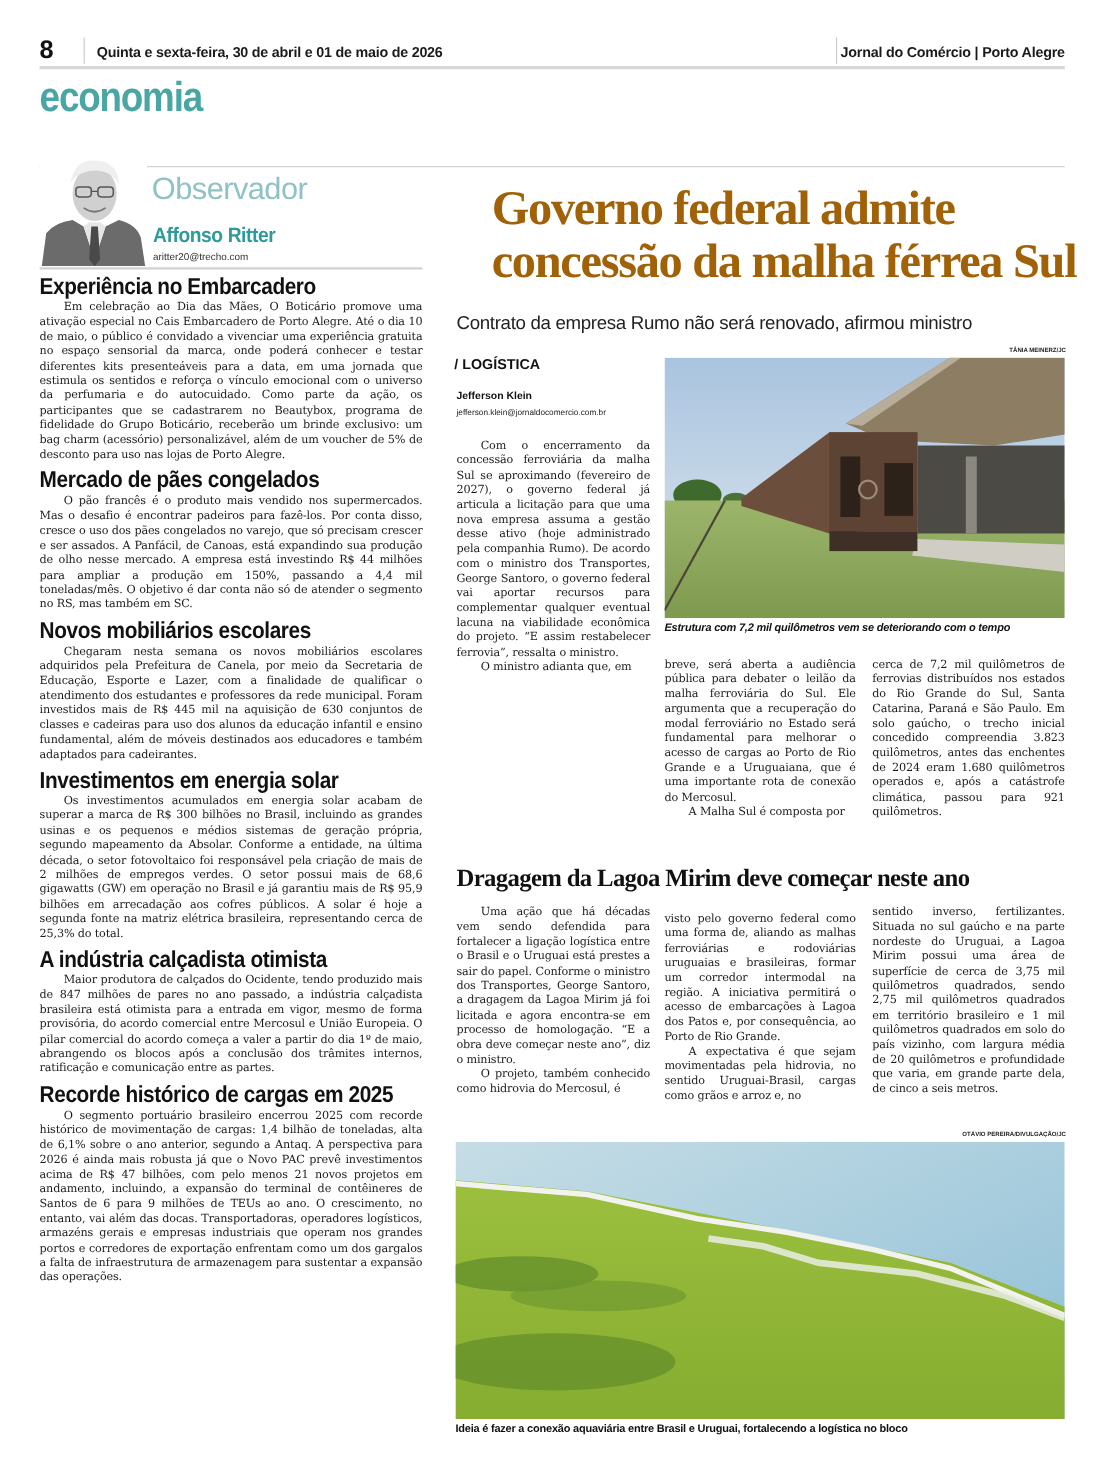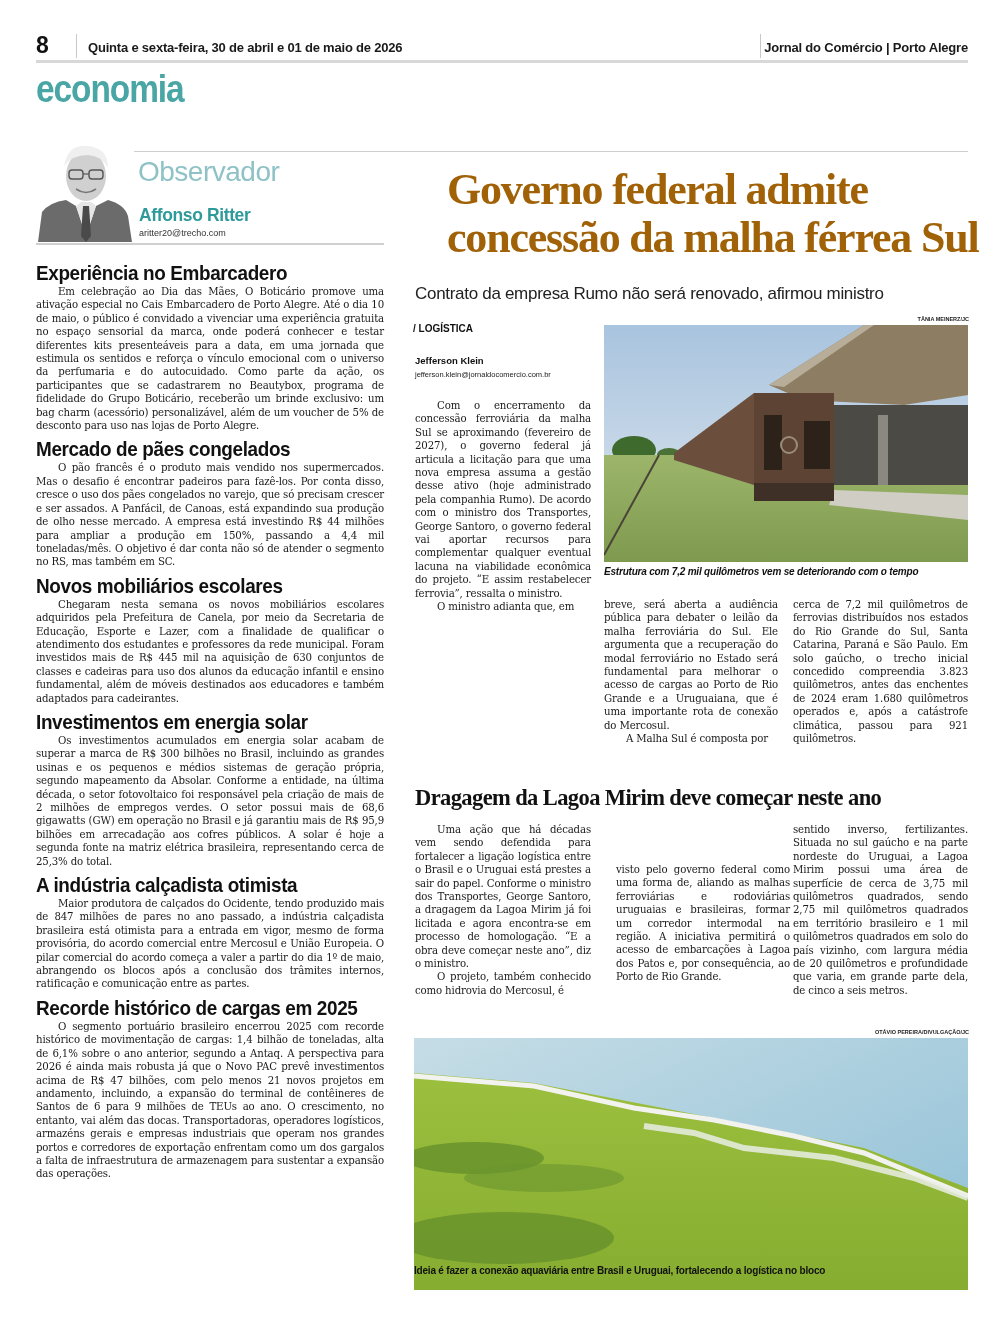--- a/index.html
+++ b/index.html
@@ -18,44 +18,44 @@
 
   .col-top-rule { position: absolute; left: 36px; top: 151px; width: 932px; height: 1px; background: #cfcfcf; }
 
   
   .obs-photo { position: absolute; left: 36px; top: 140px; width: 98px; height: 102px; overflow: hidden; }
   .obs-title { position: absolute; left: 138px; top: 156px; font-family: "Liberation Sans", sans-serif; font-size: 28px; color: #8fc2c6; letter-spacing: -0.5px; }
   .obs-author { position: absolute; left: 139px; top: 204px; font-family: "Liberation Sans", sans-serif; font-size: 19px; font-weight: bold; color: #2f9a9a; letter-spacing: -0.4px; transform: scaleX(0.92); transform-origin: left top; }
   .obs-email { position: absolute; left: 139px; top: 228px; font-family: "Liberation Sans", sans-serif; font-size: 9px; color: #333; }
   .obs-rule { position: absolute; left: 36px; top: 243px; width: 348px; height: 2px; background: #d0d0d0; }
 
-  .notes { position: absolute; left: 36px; top: 256px; width: 348px; }
+  .notes { position: absolute; left: 36px; top: 244px; width: 348px; }
   .note-h { font-family: "Liberation Sans", sans-serif; font-weight: bold; font-size: 21px; color: #111; letter-spacing: -0.4px; line-height: 25px; margin-top: 4px; white-space: nowrap; transform: scaleX(0.9); transform-origin: left top; }
   .note-p { font-size: 10.2px; line-height: 13.4px; text-align: justify; text-indent: 22px; letter-spacing: -0.15px; hyphens: auto; }
 
   
   .headline { position: absolute; left: 415px; top: 166px; width: 560px; font-family: "Liberation Serif", serif; font-weight: bold; font-size: 44px; line-height: 48px; color: #a16207; letter-spacing: -1.2px; margin-left: 32px; }
   .subhead { position: absolute; left: 415px; top: 284px; font-family: "Liberation Sans", sans-serif; font-size: 17px; color: #222; letter-spacing: -0.3px; }
-  .tag { position: absolute; left: 413px; top: 323px; font-family: "Liberation Sans", sans-serif; font-size: 10px; font-weight: bold; color: #111; }
+  .tag { position: absolute; left: 413px; top: 323px; font-family: "Liberation Sans", sans-serif; font-size: 13px; font-weight: bold; color: #111; }
   .byline { position: absolute; left: 415px; top: 355px; font-family: "Liberation Sans", sans-serif; font-size: 9.5px; font-weight: bold; color: #111; }
   .byline-email { position: absolute; left: 415px; top: 370px; font-family: "Liberation Sans", sans-serif; font-size: 7.5px; color: #222; }
 
   .photo1-credit { position: absolute; right: 34px; top: 316px; font-family: "Liberation Sans", sans-serif; font-size: 5.5px; font-weight: bold; color: #222; }
   .photo1 { position: absolute; left: 604px; top: 325px; width: 364px; height: 237px; overflow: hidden; }
   .photo1-caption { position: absolute; left: 604px; top: 566px; font-family: "Liberation Sans", sans-serif; font-size: 10px; font-weight: bold; color: #111; letter-spacing: -0.2px; font-style: italic; }
 
   .col { position: absolute; font-size: 10.2px; line-height: 13.4px; text-align: justify; letter-spacing: -0.15px; }
   .col p { text-indent: 22px; }
   .col p.cont { text-indent: 0; }
 
   .headline2 { position: absolute; left: 415px; top: 785px; font-family: "Liberation Serif", serif; font-weight: bold; font-size: 22.5px; color: #111; letter-spacing: -0.6px; }
 
   .photo2-credit { position: absolute; right: 34px; top: 1029px; font-family: "Liberation Sans", sans-serif; font-size: 5.5px; font-weight: bold; color: #222; }
   .photo2 { position: absolute; left: 414px; top: 1038px; width: 554px; height: 252px; overflow: hidden; }
-  .photo2-caption { position: absolute; left: 414px; top: 1265px; font-family: "Liberation Sans", sans-serif; font-size: 10px; font-weight: bold; color: #111; letter-spacing: -0.2px; }
+  .photo2-caption { position: absolute; left: 414px; top: 1294px; font-family: "Liberation Sans", sans-serif; font-size: 10px; font-weight: bold; color: #111; letter-spacing: -0.2px; }
 </style>
 </head>
 <body>
 
 <div class="header">
   <span class="page-num">8</span>
   <span class="hdr-sep1"></span>
   <span class="hdr-date">Quinta e sexta-feira, 30 de abril e 01 de maio de 2026</span>
   <span class="hdr-sep2"></span>
   <span class="hdr-pub">Jornal do Comércio | Porto Alegre</span>
@@ -161,22 +161,23 @@
 </div>
 <div class="col" style="left:793px; top:598px; width:175px;">
   <p class="cont">cerca de 7,2 mil quilômetros de ferrovias distribuídos nos estados do Rio Grande do Sul, Santa Catarina, Paraná e São Paulo. Em solo gaúcho, o trecho inicial concedido compreendia 3.823 quilômetros, antes das enchentes de 2024 eram 1.680 quilômetros operados e, após a catástrofe climática, passou para 921 quilômetros.</p>
 </div>
 
 <h2 class="headline2">Dragagem da Lagoa Mirim deve começar neste ano</h2>
 <div class="col" style="left:415px; top:823px; width:176px;">
   <p>Uma ação que há décadas vem sendo defendida para fortalecer a ligação logística entre o Brasil e o Uruguai está prestes a sair do papel. Conforme o ministro dos Transportes, George Santoro, a dragagem da Lagoa Mirim já foi licitada e agora encontra-se em processo de homologação. “E a obra deve começar neste ano”, diz o ministro.</p>
   <p>O projeto, também conhecido como hidrovia do Mercosul, é</p>
 </div>
-<div class="col" style="left:604px; top:863px; width:174px;margin-left:12px;">
+<div class="col" style="left:604px; top:829px; width:174px;">
   <p class="cont">visto pelo governo federal como uma forma de, aliando as malhas ferroviárias e rodoviárias uruguaias e brasileiras, formar um corredor intermodal na região. A iniciativa permitirá o acesso de embarcações à Lagoa dos Patos e, por consequência, ao Porto de Rio Grande.</p>
+  <p>A expectativa é que sejam movimentadas pela hidrovia, no sentido Uruguai-Brasil, cargas como grãos e arroz e, no</p>
 </div>
 <div class="col" style="left:793px; top:823px; width:175px;">
   <p class="cont">sentido inverso, fertilizantes. Situada no sul gaúcho e na parte nordeste do Uruguai, a Lagoa Mirim possui uma área de superfície de cerca de 3,75 mil quilômetros quadrados, sendo 2,75 mil quilômetros quadrados em território brasileiro e 1 mil quilômetros quadrados em solo do país vizinho, com largura média de 20 quilômetros e profundidade que varia, em grande parte dela, de cinco a seis metros.</p>
 </div>
 
 <div class="photo2-credit">OTÁVIO PEREIRA/DIVULGAÇÃO/JC</div>
 <div class="photo2">
   <svg width="554" height="252" viewBox="0 0 554 252">
     <defs>
       <linearGradient id="water" x1="0" y1="0" x2="1" y2="1">

